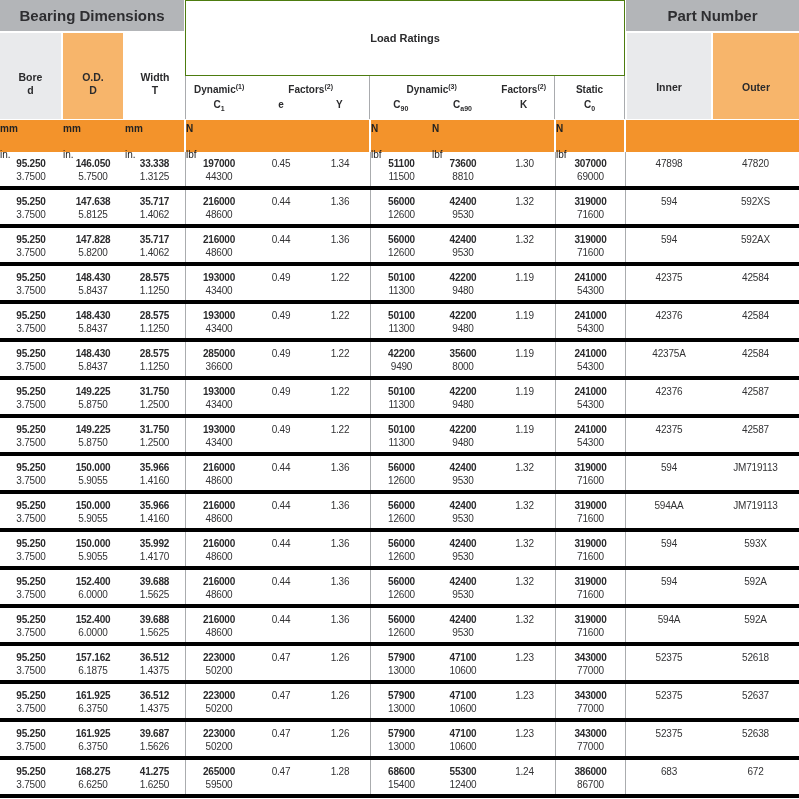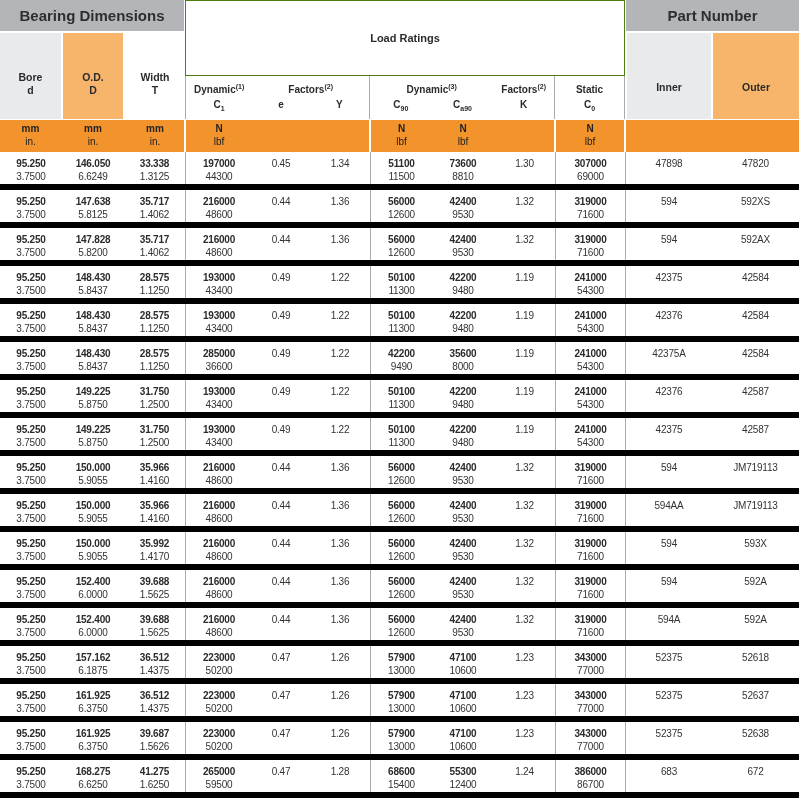--- a/index.html
+++ b/index.html
@@ -54,37 +54,37 @@
 
   .oseg { position:absolute; top:120px; height:32px; background:#f3932b; }
   #oseg1 { left:0;    width:184px; }
   #oseg2 { left:186px; width:183px; }
   #oseg3 { left:371px; width:183px; }
   #oseg4 { left:556px; width:68px; }
   #oseg5 { left:626px; width:173px; }
 
   .unit {
     position:absolute; top:122px; display:flex; flex-direction:column;
-    align-items:center; font-size:10px; line-height:13px; color:#222;
+    font-size:10px; line-height:13px; color:#222;gap:13px;
   }
   .unit .u1 { font-weight:bold; }
   #u-bore { left:0;    width:61px; }
   #u-od   { left:63px; width:60px; }
   #u-width{ left:125px;width:60px; }
   #u-c1   { left:186px;width:66px; }
   #u-c90  { left:371px;width:61px; }
   #u-ca90 { left:432px;width:62px; }
   #u-c0   { left:556px;width:68px; }
 
   
   #tbody { position:absolute; left:0; top:152px; width:799px; }
   .trow {
     display:grid;
     grid-template-columns:62px 62px 61px 67px 58px 60px 62px 62px 61px 70px 87px 87px;
-    height:38px; border-bottom:6px solid #000000;
+    height:38px; border-bottom:4px solid #000000;
   }
   .tcell {
     display:flex; flex-direction:column; align-items:center;
     padding-top:5px; font-size:10px; line-height:13px; letter-spacing:-0.2px;
     text-align:center;
   }
   .tcell.bl { border-left:1px solid #aaacae; }
   .l1 { font-weight:bold; }
   .l2 { font-weight:normal; color:#333335; }
 </style>
@@ -197,21 +197,21 @@
   </div>
 
   <div id="tbody">
       <div class="trow">
         <div class="tcell">
           <span class="l1">95.250</span>
           <span class="l2">3.7500</span>
         </div>
         <div class="tcell">
           <span class="l1">146.050</span>
-          <span class="l2">6.6249</span>
+          <span class="l2">5.7500</span>
         </div>
         <div class="tcell">
           <span class="l1">33.338</span>
           <span class="l2">1.3125</span>
         </div>
         <div class="tcell bl">
           <span class="l1">197000</span>
           <span class="l2">44300</span>
         </div>
         <div class="tcell">

